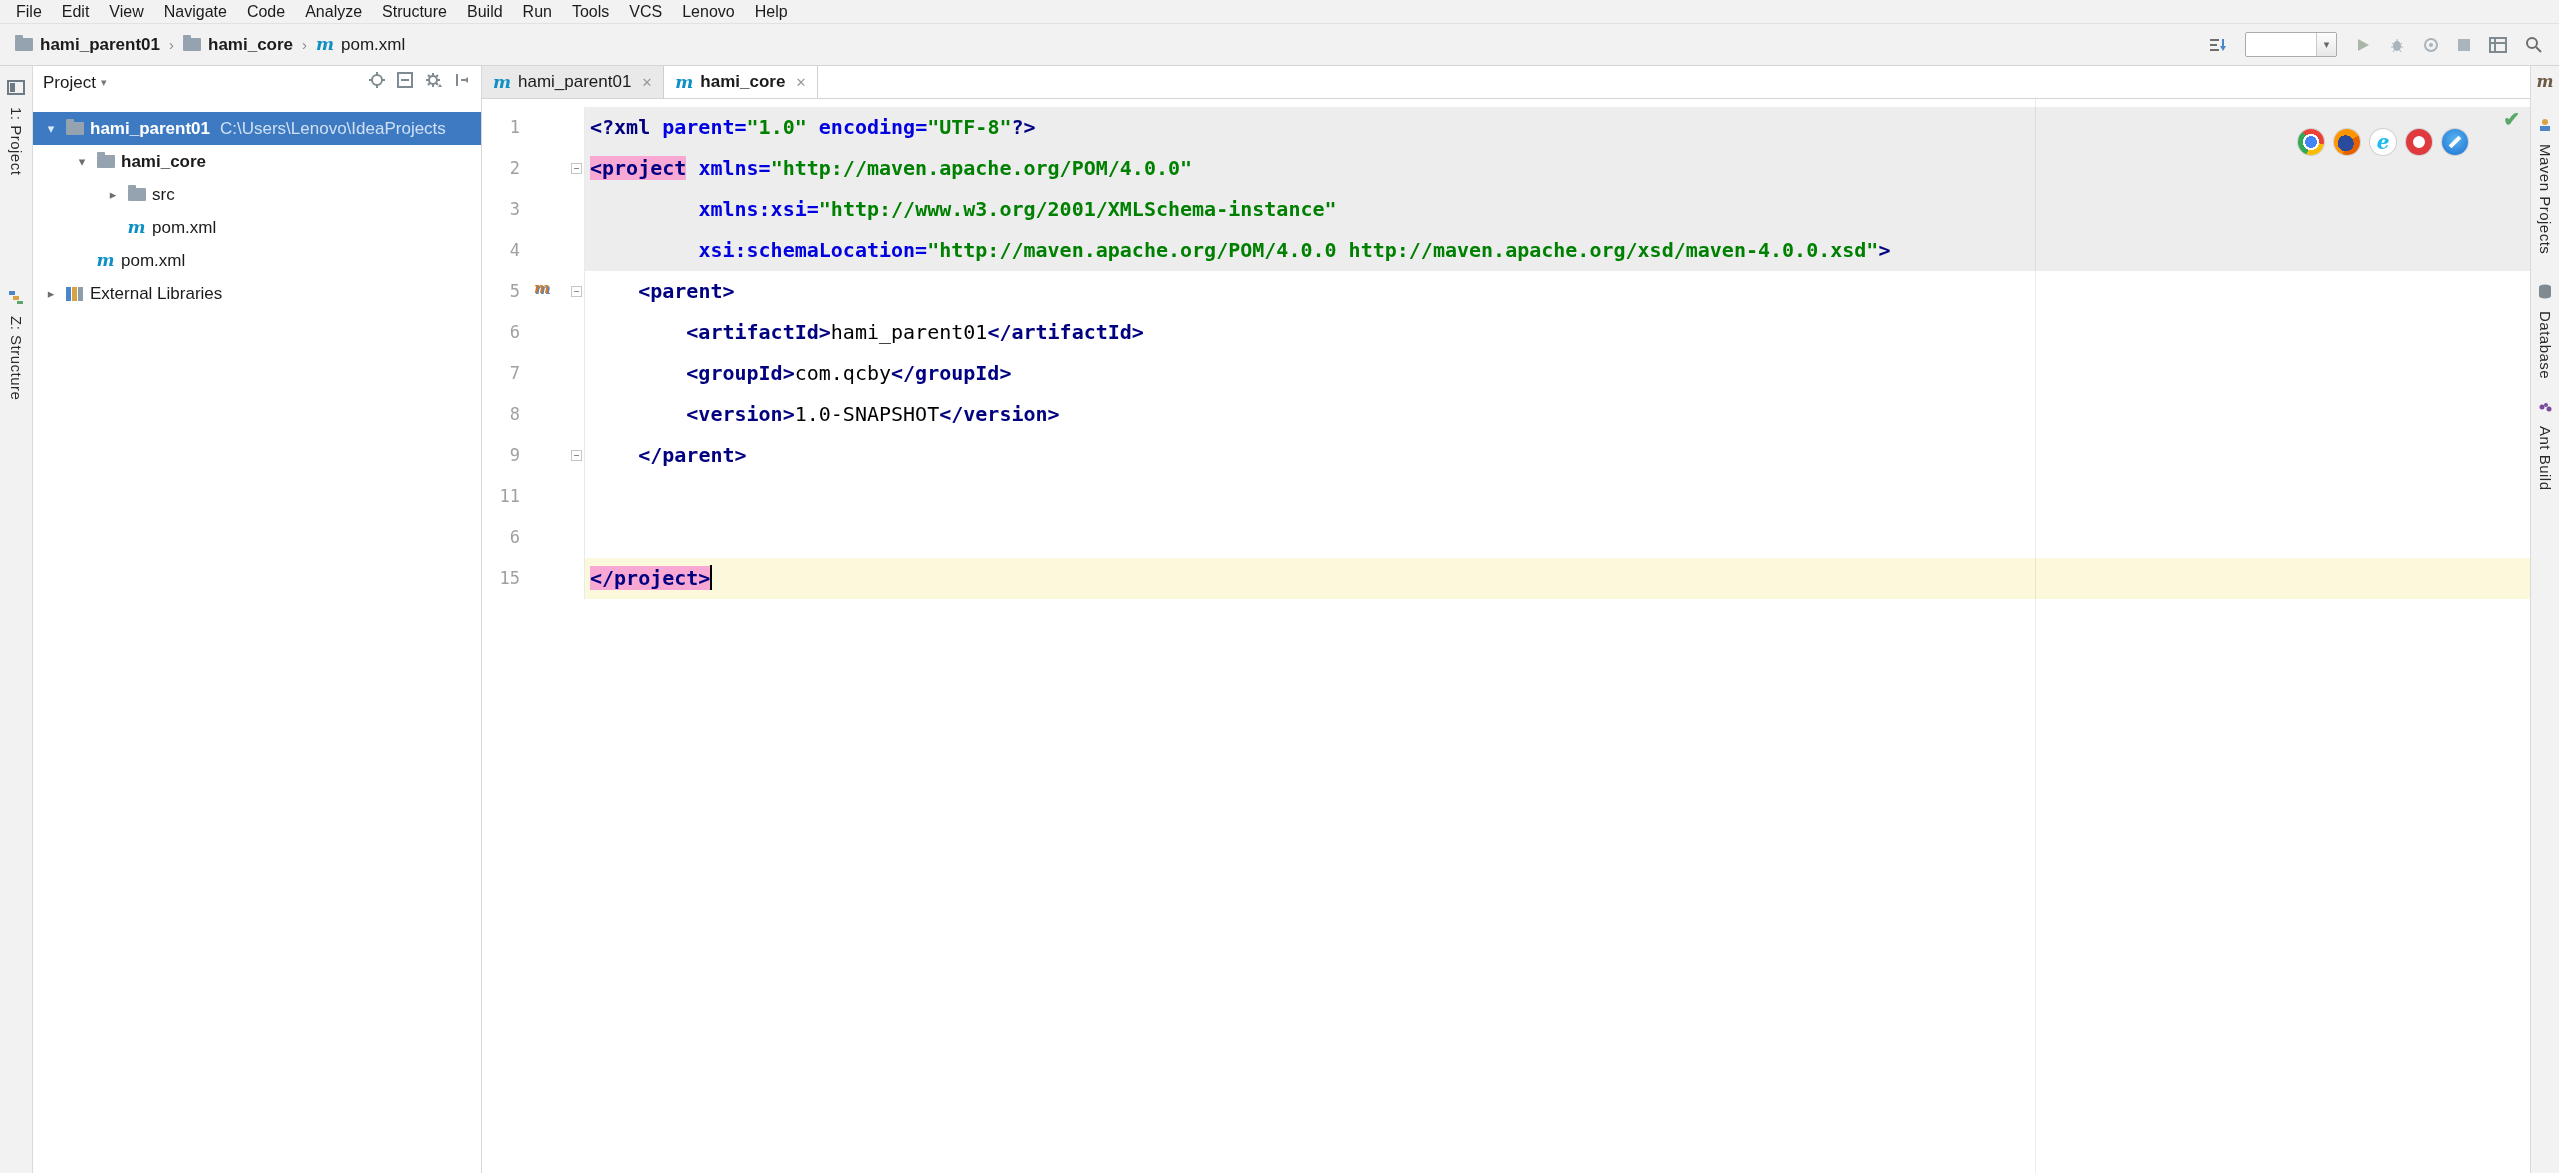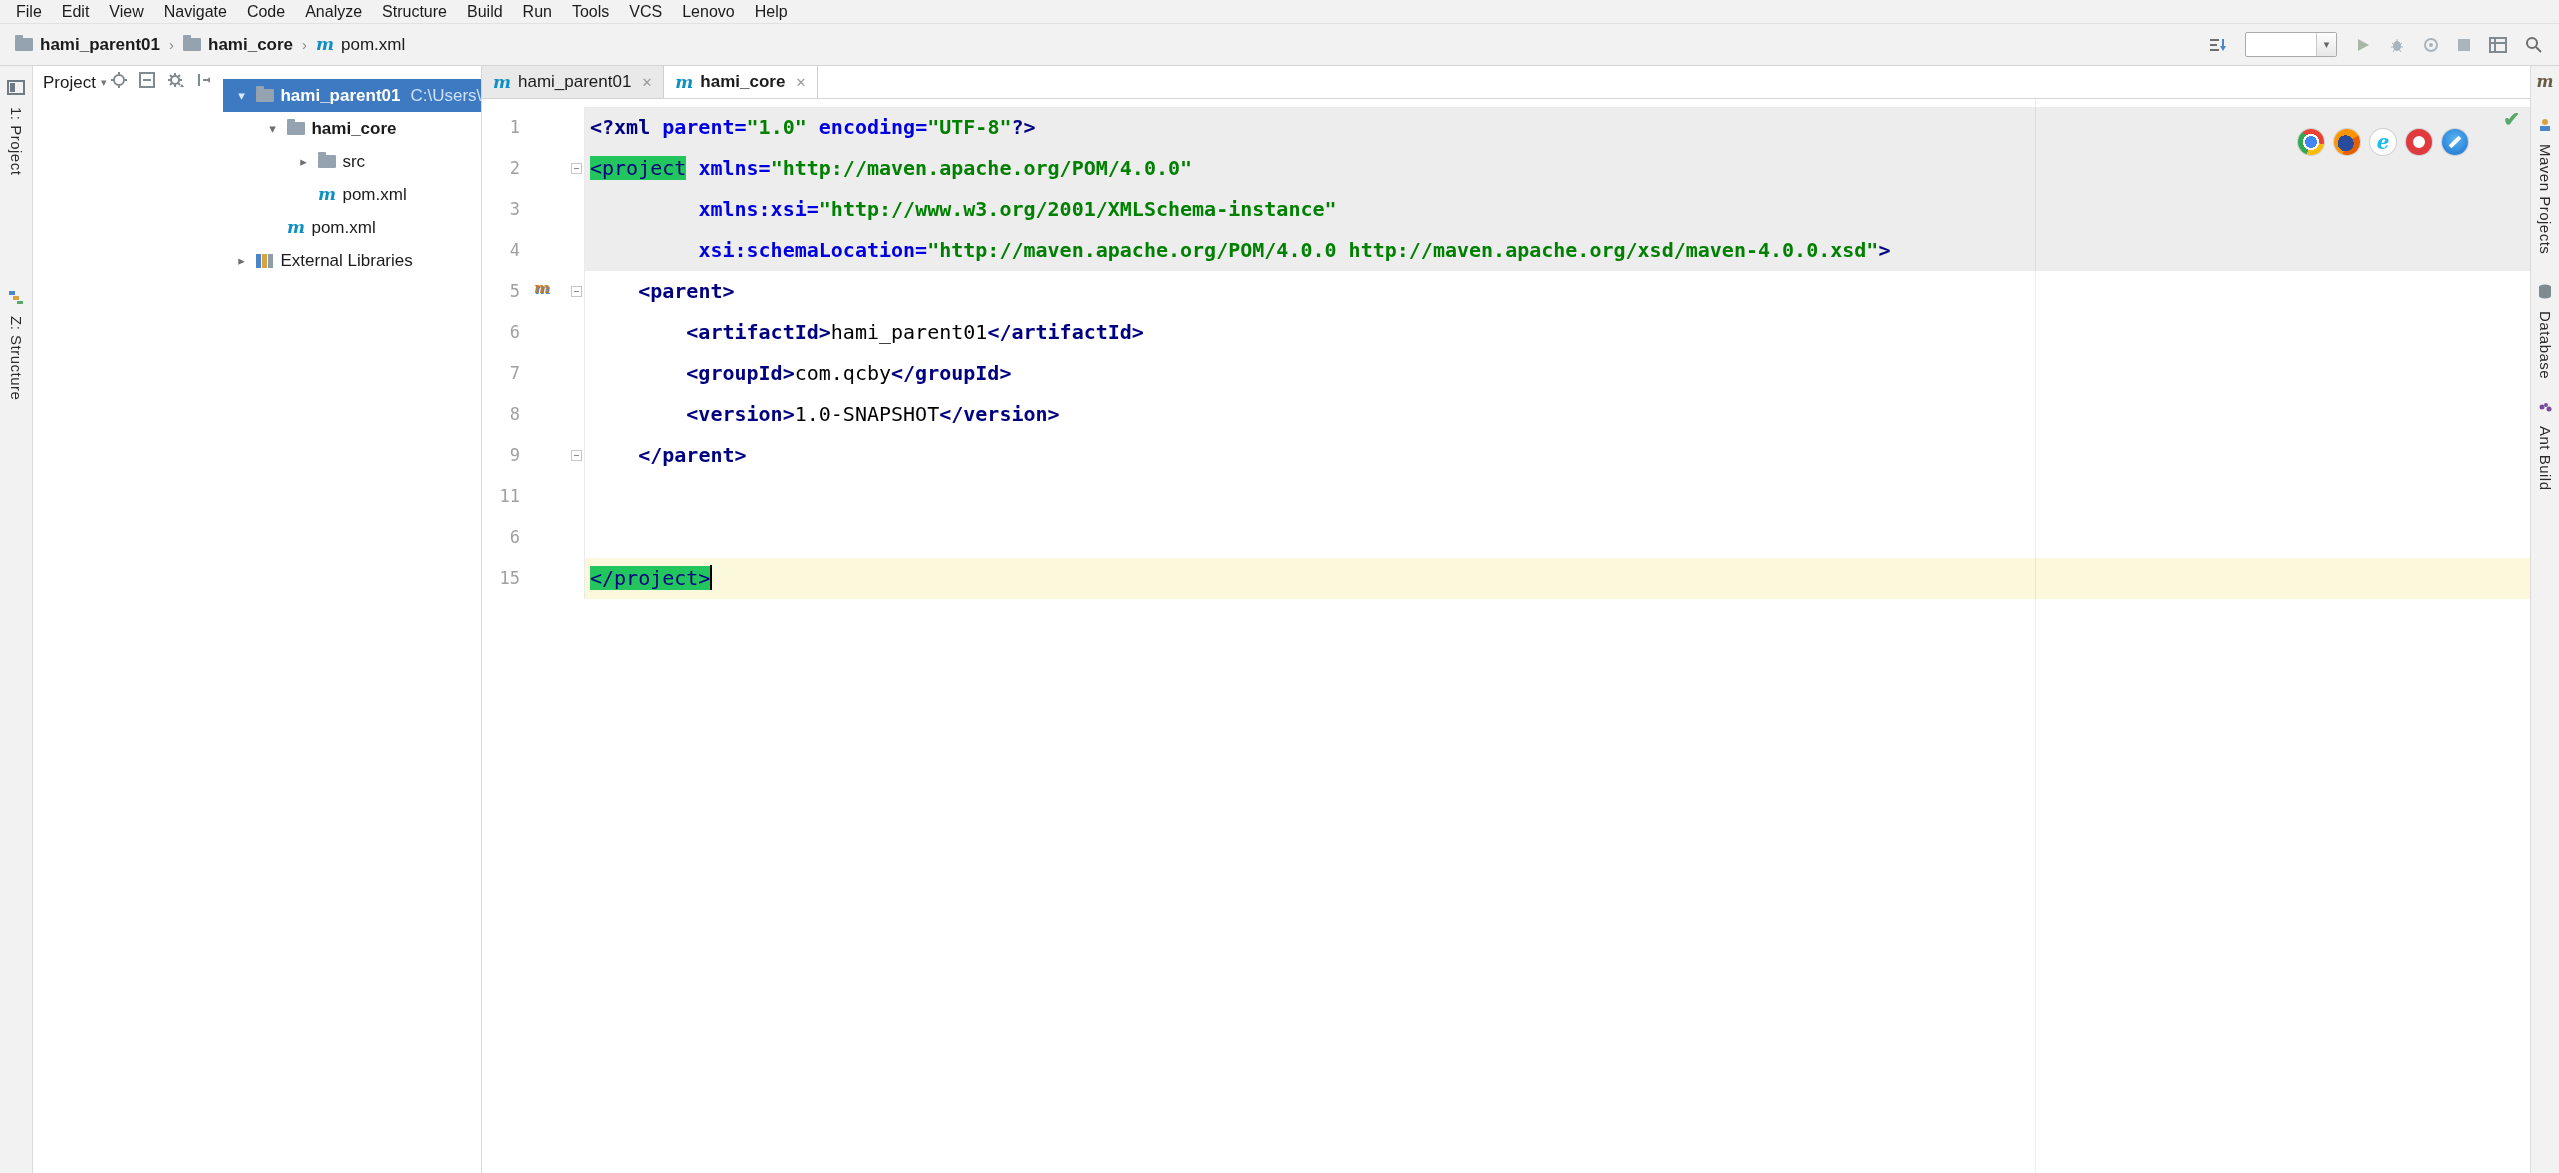--- a/index.html
+++ b/index.html
@@ -28,21 +28,21 @@
   .stripe{background:#F2F2F2;position:relative;flex:none}
   .stripe-left{width:33px;border-right:1px solid #DADADA}
   .stripe-right{width:29px;border-left:1px solid #DADADA}
   .vlabel{writing-mode:vertical-rl;font-size:15px;color:#2b2b2b;white-space:nowrap;letter-spacing:.5px}
   .stripe-item{position:absolute;left:0;width:100%;display:flex;flex-direction:column;align-items:center;gap:8px}
   .ls-0{top:14px}.ls-1{top:224px}
   .rs-0{top:52px}.rs-1{top:218px}.rs-2{top:334px}
   .rs-mlogo{position:absolute;top:6px;left:0;width:100%;text-align:center;font:bold italic 16px "DejaVu Serif",serif;color:#6B5B45}
 
   
-  .project-panel{width:449px;flex:none;background:#fff;border-right:1px solid #D8D8D8;display:flex;flex-direction:row;min-height:0}
+  .project-panel{width:449px;flex:none;background:#fff;border-right:1px solid #D8D8D8;display:flex;flex-direction:column;min-height:0}
   .panel-header{height:33px;flex:none;display:flex;align-items:center;padding:0 10px;font-size:17px;color:#1b1b1b;gap:5px}
   .header-caret{color:#777;font-size:11px}
   .panel-header-icons{margin-left:auto;display:flex;gap:12px;align-items:center}
   .tree{flex:1;padding-top:13px;overflow:hidden}
   .tree-row{height:33px;display:flex;align-items:center;font-size:17px;color:#1b1b1b;white-space:nowrap;overflow:hidden}
   .tree-row.sel{background:#3E7AC2;color:#fff}
   .tree-caret{width:20px;flex:none;font-size:13px;color:#6E6E6E;text-align:center}
   .sel .tree-caret{color:#DCE9F8}
   .tree-icon{width:27px;flex:none;display:flex;justify-content:center;align-items:center}
   .tree-label{margin-left:2px}
@@ -65,21 +65,21 @@
   .code-line{display:flex;height:41px}
   .ln{width:38px;flex:none;text-align:right;font:17px/41px "DejaVu Sans Mono",monospace;color:#A0A0A0}
   .gut{width:64px;flex:none;position:relative}
   .code{flex:1;min-width:0;margin:0;font:20px/41px "DejaVu Sans Mono",monospace;white-space:pre;border-left:1px solid #EAEAEA;padding-left:5px;color:#000;overflow:hidden}
   .bg-band .code{background:#EDEDED}
   .bg-caret .code{background:#FCF8DC}
   .tk-t{color:#000080;font-weight:bold}
   .tk-a{color:#0000E0;font-weight:bold}
   .tk-v{color:#008000;font-weight:bold}
   .tk-x{color:#000}
-  .tk-h{color:#000080;font-weight:normal;background:#22c55e}
+  .tk-h{color:#000080;font-weight:bold;background:#f9a8d4}
   .caret-bar{display:inline-block;width:2px;height:25px;background:#000;vertical-align:-5px}
   .fold-mark{position:absolute;right:2px;top:15px;width:11px;height:11px;border:1px solid #C6C6C6;background:#fff}
   .fold-mark::after{content:"";position:absolute;left:2px;top:4px;width:5px;height:1px;background:#8a8a8a}
   .gut-icon{position:absolute;left:14px;top:8px;font:bold italic 15px "DejaVu Serif",serif;color:#C77B2F;text-shadow:1px 1px 0 #4A86C8}
   .margin-line{position:absolute;top:0;bottom:0;left:1553px;width:1px;background:rgba(0,0,0,.07);pointer-events:none;z-index:5}
   .inspect-check{position:absolute;top:8px;right:10px;color:#59A869;font-size:20px;font-weight:bold;z-index:6}
   .browser-bar{position:absolute;top:30px;right:62px;display:flex;gap:10px;z-index:6}
   .br{width:26px;height:26px;border-radius:50%;box-shadow:0 0 0 1px rgba(0,0,0,.12);text-align:center}
   .br-chrome{background:radial-gradient(circle at 50% 50%,#4285F4 0 6px,#fff 6px 8px,transparent 8px),conic-gradient(#EA4335 0 100deg,#FBBC05 100deg 200deg,#34A853 200deg 320deg,#EA4335 320deg)}
   .br-firefox{background:radial-gradient(circle at 45% 55%,#2A4B9B 0 8px,transparent 8px),conic-gradient(from 200deg,#FF9500 0 220deg,#E66000 220deg 360deg)}

